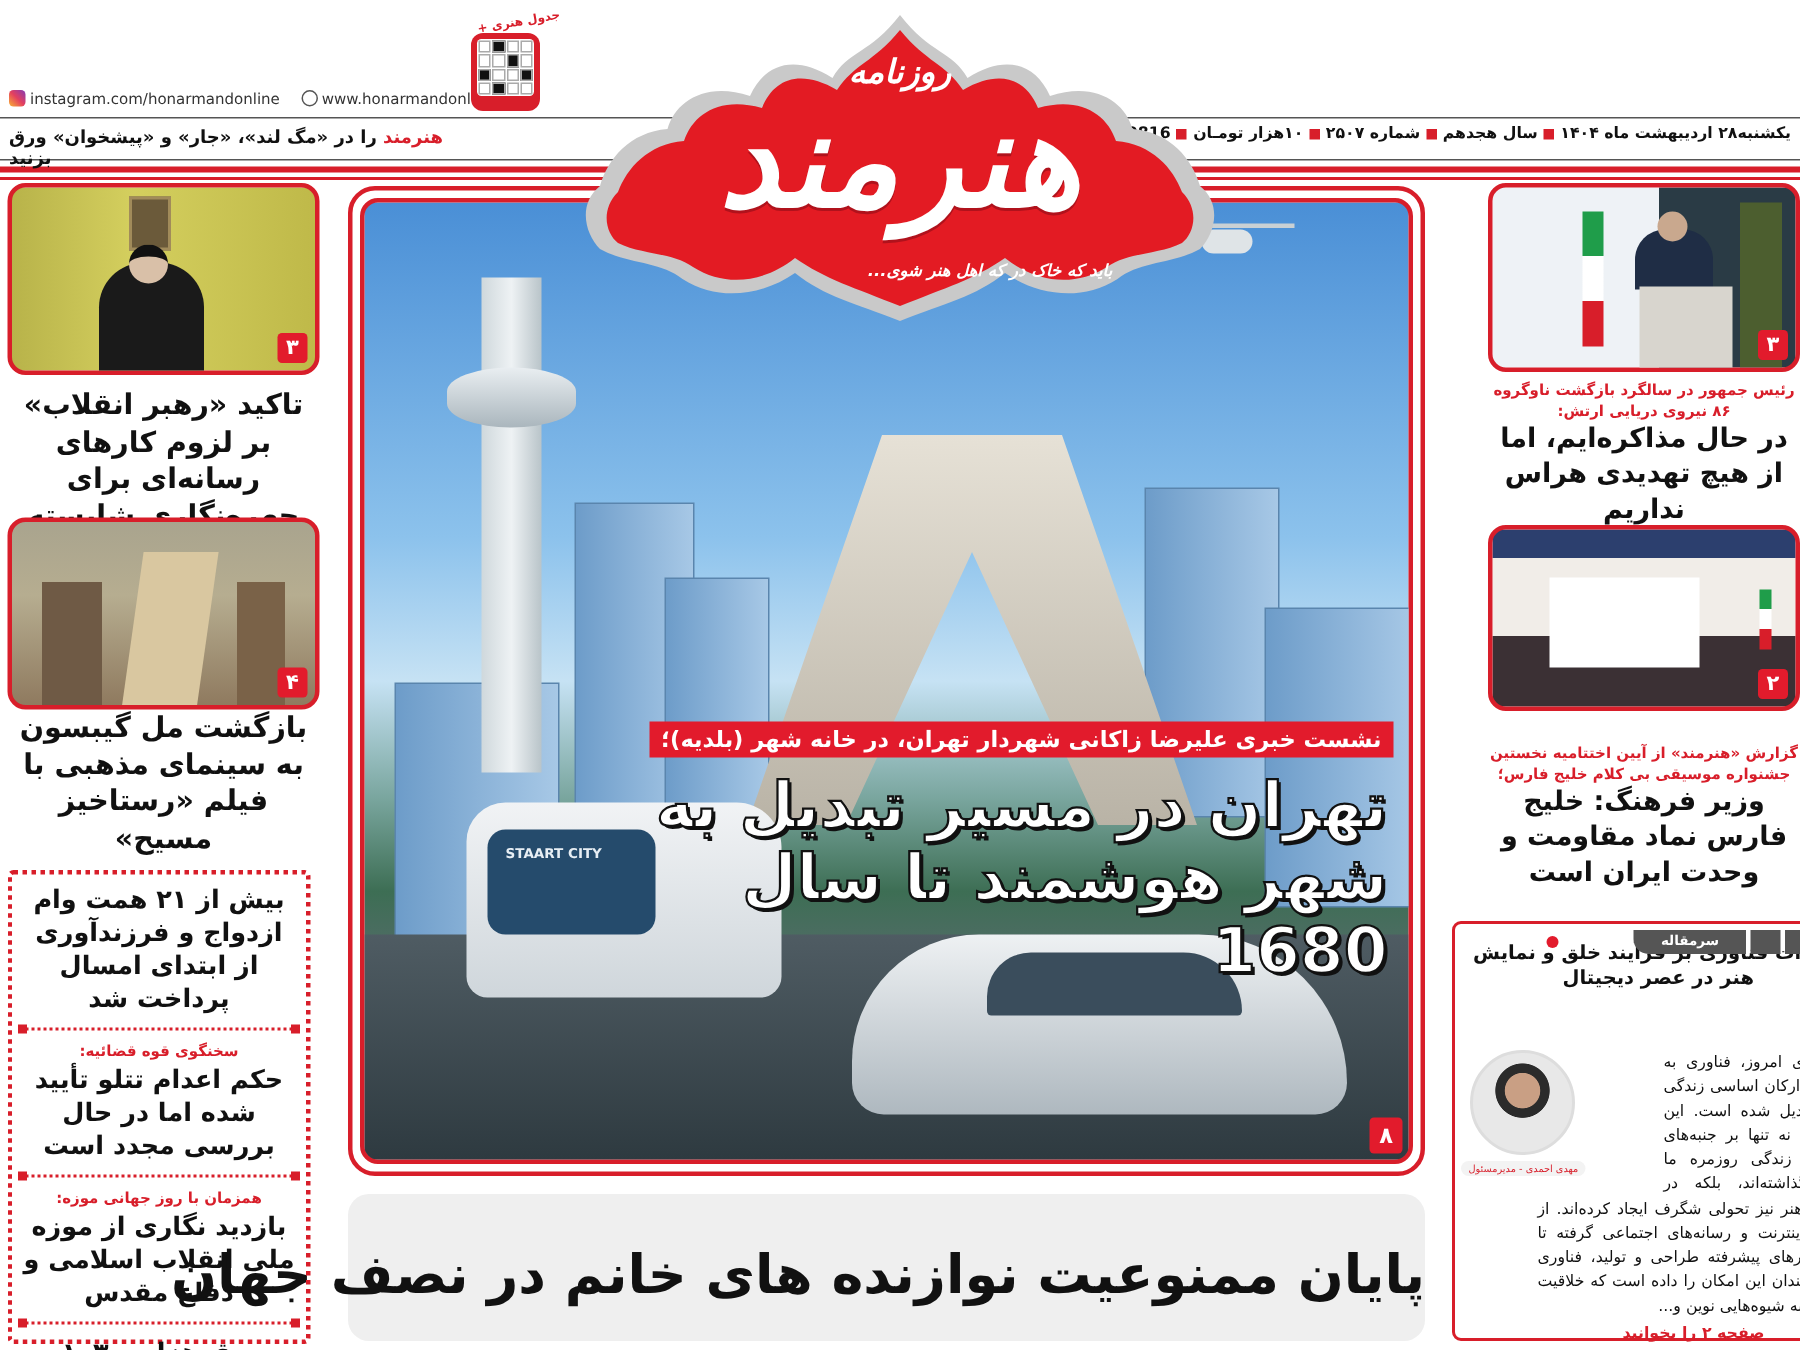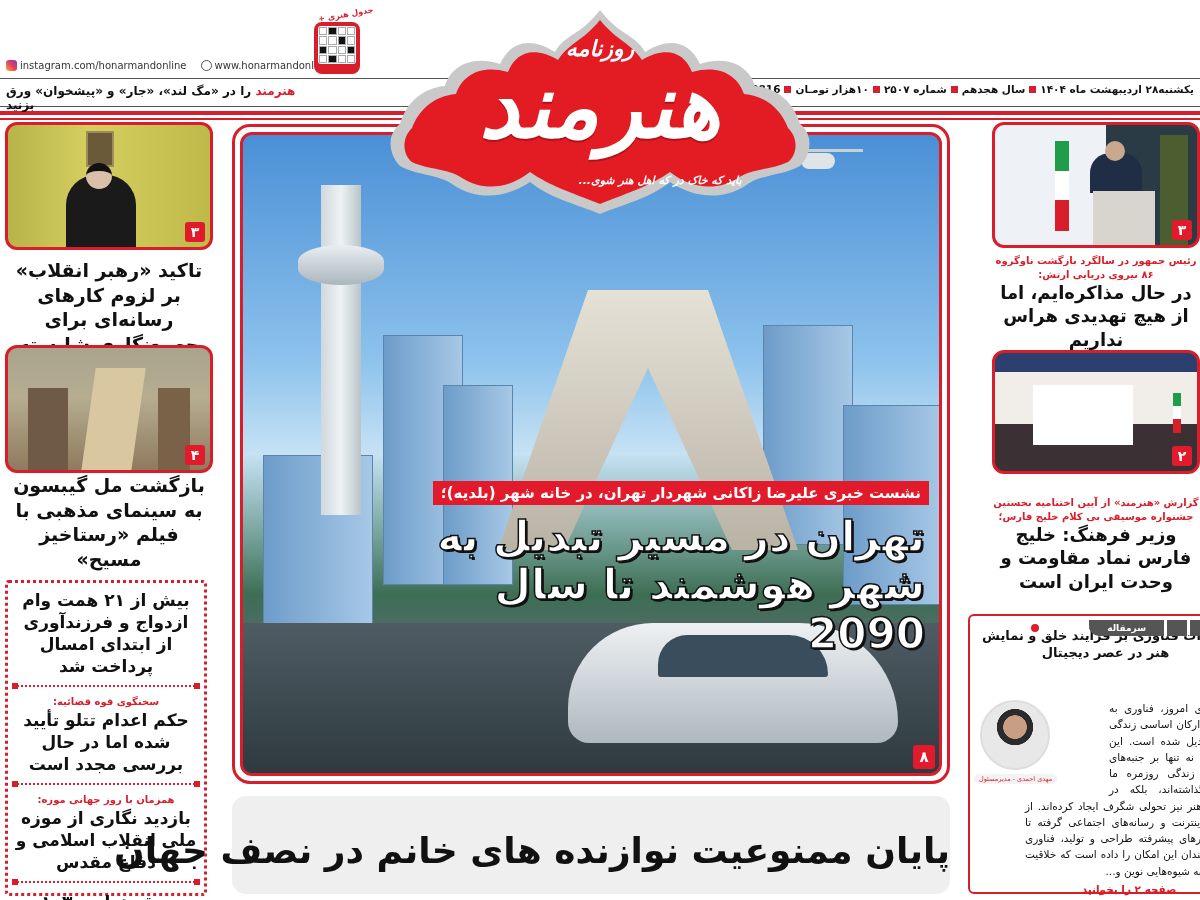--- a/index.html
+++ b/index.html
@@ -151,26 +151,30 @@
     <div class="azadi"></div>
     <div class="drone" style="left:220px;top:20px">
         <div class="arm"></div>
         <div class="body"></div>
       </div>
     <div class="drone" style="left:530px;top:10px">
         <div class="arm"></div>
         <div class="body"></div>
       </div>
     <div class="road"></div>
+    <div class="bus">
+        <div class="win"></div>
+        <div class="lbl">STAART CITY</div>
+      </div>
     <div class="car">
         <div class="glass"></div>
       </div>
 
     <div class="kicker">نشست خبری علیرضا زاکانی شهردار تهران، در خانه شهر (بلدیه)؛</div>
-    <div class="headline">تهران در مسیر تبدیل به شهر هوشمند تا سال 2090</div>
+    <div class="headline">تهران در مسیر تبدیل به شهر هوشمند تا سال 1680</div>
     <div class="pg-badge">۸</div>
   </div>
 </div>
 
 <div class="abs logo">
   <svg width="460" height="210" viewBox="0 0 460 210" style="position:absolute;left:0;top:0">
     <path d="M230 4 C250 30 265 28 275 46 C300 30 320 36 330 58 C360 48 380 62 385 80 C410 82 425 100 430 118 C445 130 440 150 430 160 C412 170 390 168 375 180 C350 196 320 190 300 176 C280 192 260 196 230 208 C200 196 180 192 160 176 C140 190 110 196 85 180 C70 168 48 170 30 160 C20 150 15 130 30 118 C35 100 50 82 75 80 C80 62 100 48 130 58 C140 36 160 30 185 46 C195 28 210 30 230 4 Z" fill="#c9c9c9"></path>
     <path d="M230 14 C248 36 260 36 272 54 C296 40 314 46 322 66 C350 58 368 70 374 88 C398 90 412 106 418 122 C430 134 426 150 418 156 C402 164 382 162 368 172 C346 186 320 182 300 166 C280 180 260 186 230 198 C200 186 180 180 160 166 C140 182 114 186 92 172 C78 162 58 164 42 156 C34 150 30 134 42 122 C48 106 62 90 86 88 C92 70 110 58 138 66 C146 46 164 40 188 54 C200 36 212 36 230 14 Z" fill="#e31b23"></path>
   </svg>
   <div class="top">روزنامه</div>

